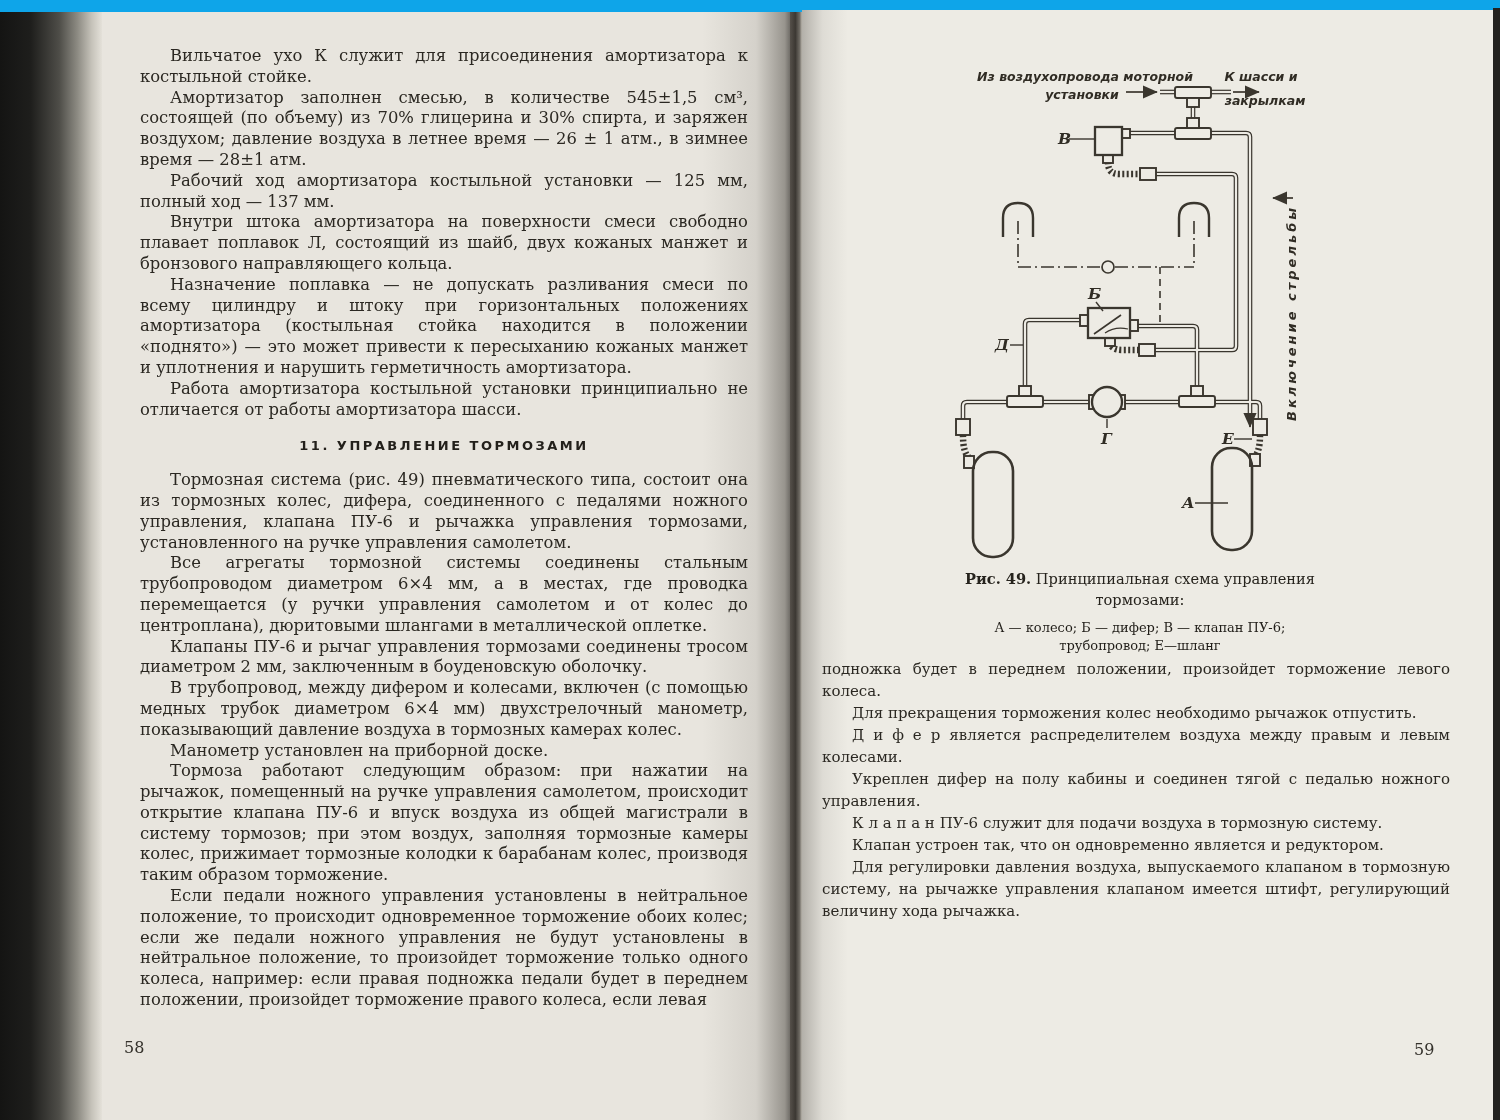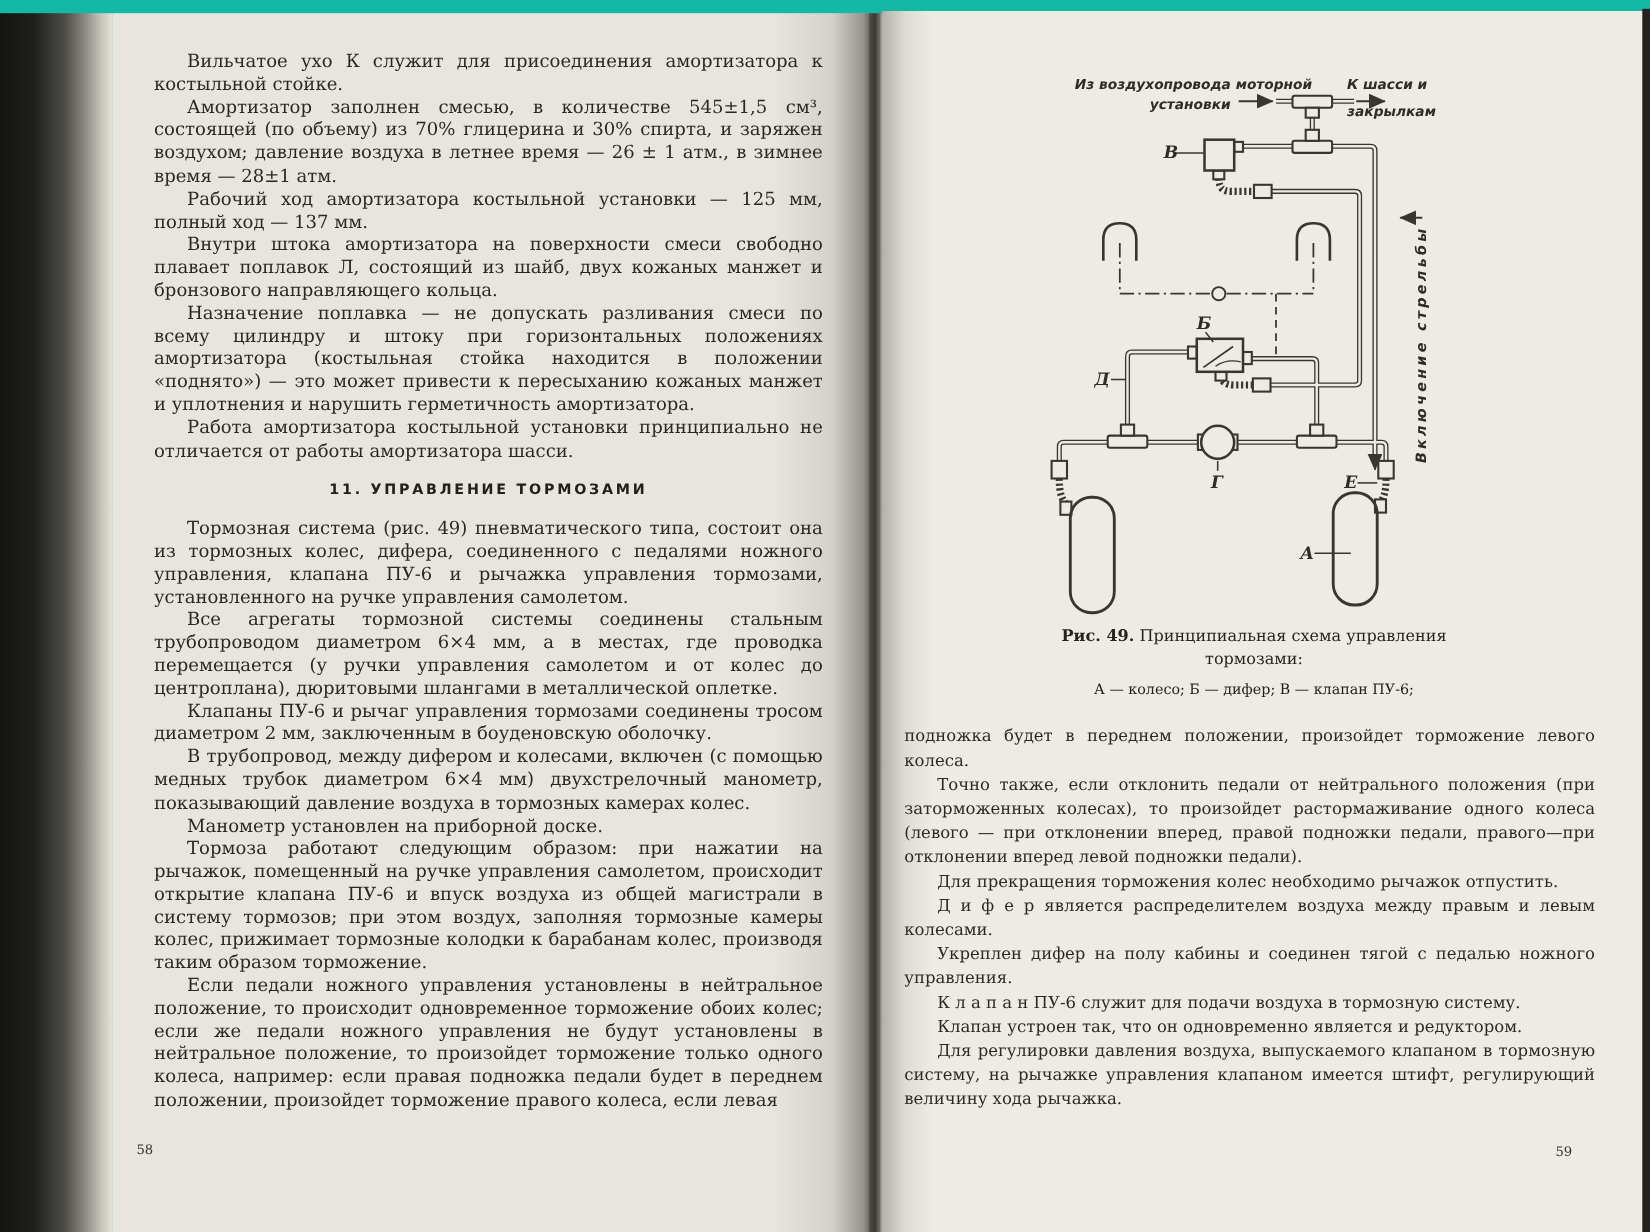--- a/index.html
+++ b/index.html
@@ -1,16 +1,16 @@
 <!DOCTYPE html>
 <html><head>
 <meta charset="utf-8">
 <style>
   html,body{margin:0;padding:0;background:#f3f2ed;}
-  .scan{position:relative;width:1500px;height:1120px;background:#14b8a6;overflow:hidden;
+  .scan{position:relative;width:1500px;height:1120px;background:#0ea5e9;overflow:hidden;
         font-family:"DejaVu Serif", serif;color:#2b2822;}
   
   .edge-left{position:absolute;left:0;top:12px;width:102px;height:1108px;
     background:linear-gradient(90deg,#141413 0%,#1e1e1c 30%,#4e4d48 58%,#8d8b83 76%,#c6c3ba 90%,#e4e1d9 100%);}
   .edge-right{position:absolute;right:0;top:8px;width:7px;height:1112px;background:#23221f;}
   
   .page-left{position:absolute;left:102px;top:12px;width:690px;height:1108px;background:#e8e5de;}
   .page-left .gutter-shade{position:absolute;right:0;top:0;width:90px;height:100%;
     background:linear-gradient(90deg,rgba(0,0,0,0) 0%,rgba(40,36,30,0.10) 60%,rgba(40,36,30,0.42) 92%,rgba(25,22,18,0.65) 100%);}
   .gutter-line{position:absolute;left:790px;top:12px;width:12px;height:1108px;
@@ -19,21 +19,21 @@
   .page-right .gutter-shade{position:absolute;left:0;top:0;width:46px;height:100%;
     background:linear-gradient(90deg,rgba(45,40,34,0.30) 0%,rgba(45,40,34,0.08) 45%,rgba(0,0,0,0) 100%);}
   
   .textcol{position:absolute;text-align:justify;}
   .textcol-left{left:140px;top:46px;width:608px;font-size:16.4px;line-height:20.8px;}
   .textcol-right{left:822px;top:658px;width:628px;font-size:15px;line-height:22px;}
   .para{margin:0;text-indent:30px;}
   .para.no-indent{text-indent:0;}
   .section-heading{margin:16px 0 13px 0;text-align:center;font-family:"DejaVu Sans",sans-serif;
     font-weight:bold;font-size:13px;letter-spacing:2.5px;text-indent:0;color:#23201b;}
-  .page-num{position:absolute;font-size:12px;color:#35322c;text-align:center;}
+  .page-num{position:absolute;font-size:16px;color:#35322c;text-align:center;}
   .page-num-left{left:124px;top:1038px;}
   .page-num-right{left:1414px;top:1040px;}
   
   .fig-caption{position:absolute;left:870px;top:568px;width:540px;text-align:center;color:#26231d;}
   .fig-caption .cap-line{font-size:14.6px;line-height:21px;text-align:center;}
   .fig-caption .cap-fig{font-weight:bold;}
   .fig-legend{margin-top:9px;font-size:13px;line-height:17.5px;color:#201d18;}
   
   .diagram{position:absolute;left:860px;top:45px;}
   .diagram text{fill:#302c24;}
@@ -192,26 +192,26 @@
   </svg>
 
   <div class="fig-caption">
     <div class="cap-line">
       <span class="cap-fig">Рис. 49.</span>
       <span>Принципиальная схема управления</span>
     </div>
     <div class="cap-line">тормозами:</div>
     <div class="fig-legend">
       <div>А — колесо;  Б — дифер;  В — клапан ПУ-6;</div>
+      <div>трубопровод;  Е—шланг</div>
     </div>
   </div>
 
   <div class="textcol textcol-right">
     <p class="para no-indent">подножка будет в переднем положении, произойдет торможение левого колеса.</p>
-    <p class="para">Точно также, если отклонить педали от нейтрального положения (при заторможенных колесах), то произойдет растормаживание одного колеса (левого — при отклонении вперед, правой подножки педали, правого—при отклонении вперед левой подножки педали).</p>
     <p class="para">Для прекращения торможения колес необходимо рычажок отпустить.</p>
     <p class="para">Д и ф е р является распределителем воздуха между правым и левым колесами.</p>
     <p class="para">Укреплен дифер на полу кабины и соединен тягой с педалью ножного управления.</p>
     <p class="para">К л а п а н ПУ-6 служит для подачи воздуха в тормозную систему.</p>
     <p class="para">Клапан устроен так, что он одновременно является и редуктором.</p>
     <p class="para">Для регулировки давления воздуха, выпускаемого клапаном в тормозную систему, на рычажке управления клапаном имеется штифт, регулирующий величину хода рычажка.</p>
   </div>
 
   <div class="page-num page-num-right">59</div>
 

